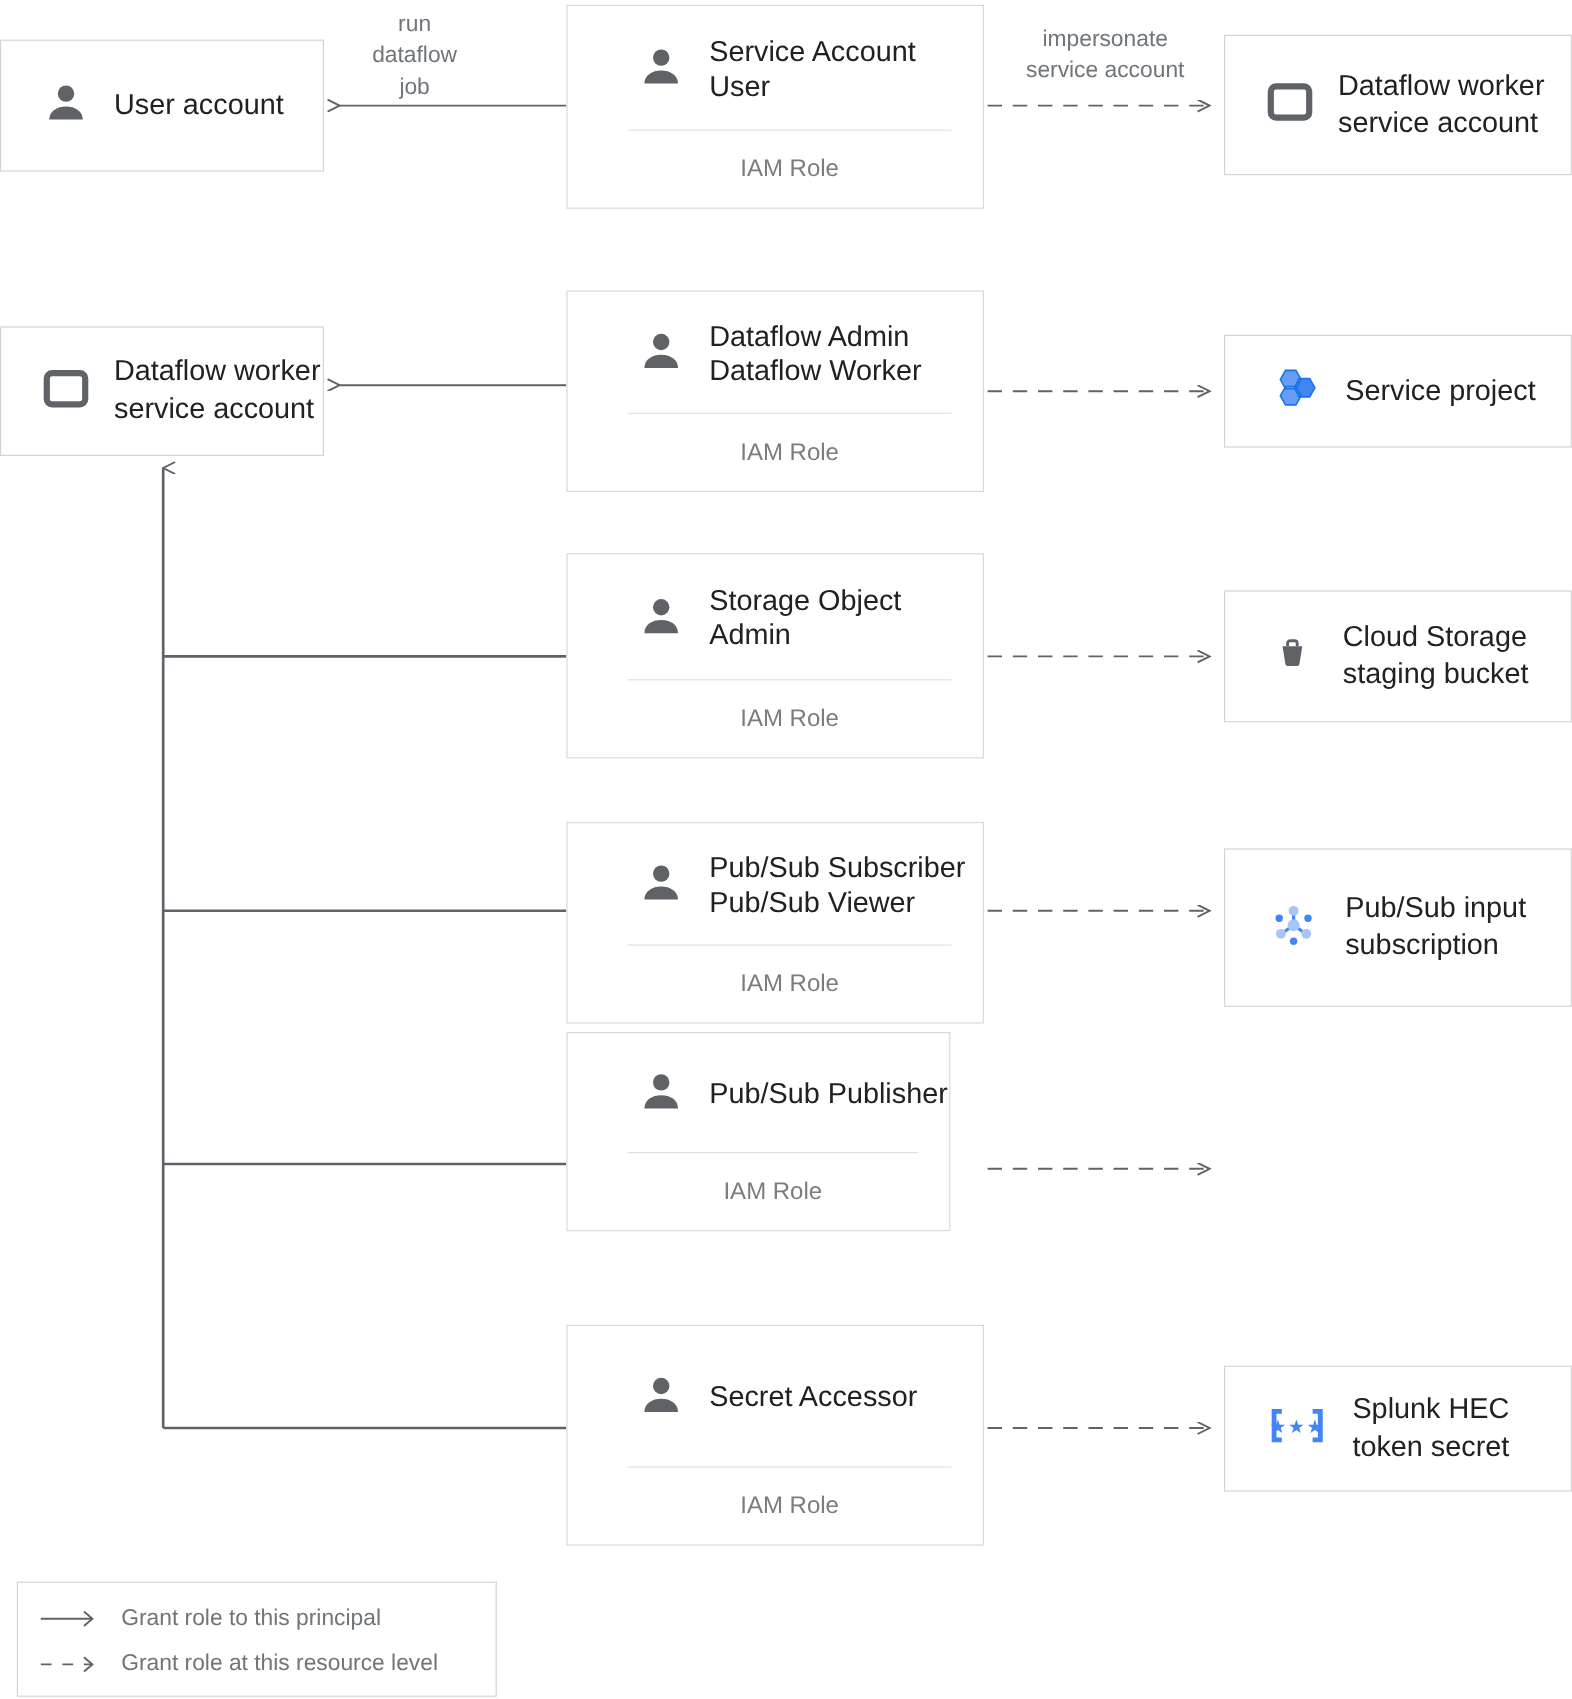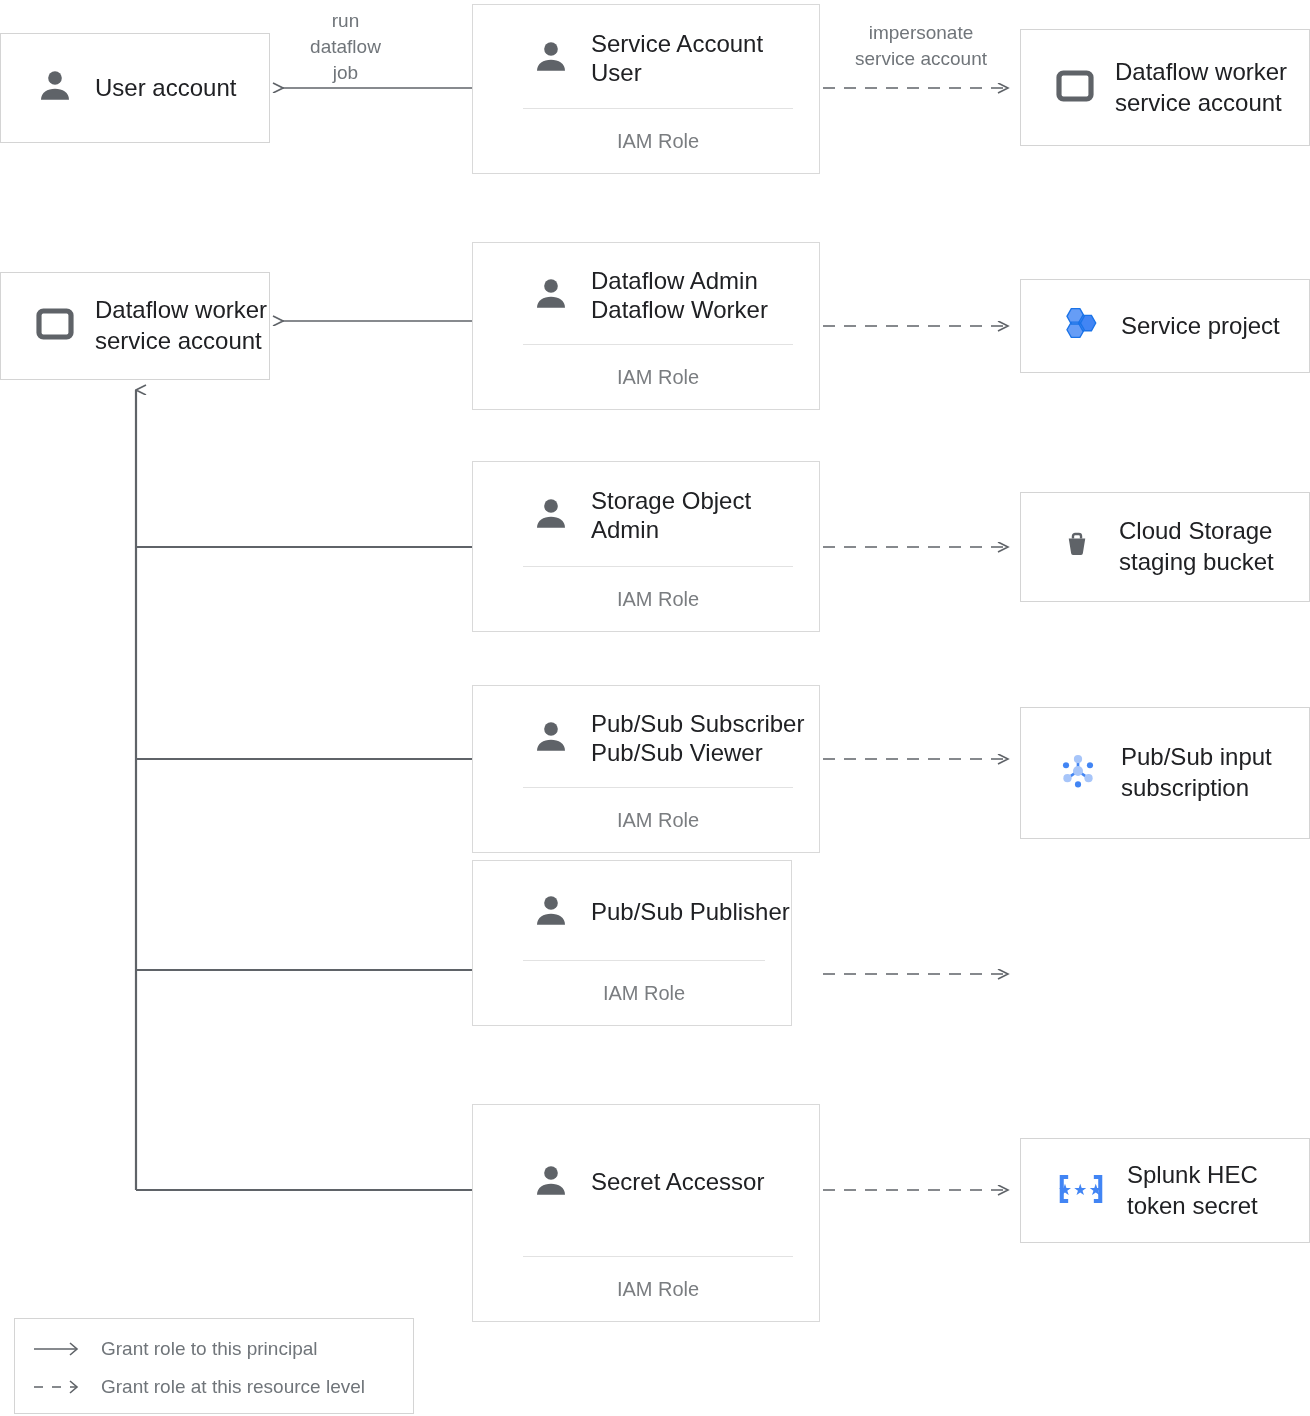--- a/index.html
+++ b/index.html
@@ -358,21 +358,21 @@
         <span class="role-title">Pub/Sub Publisher</span>
       </div>
     </div>
     <div class="role-sep"></div>
     <div class="role-foot">
       <span>IAM Role</span>
     </div>
   </div>
 
 
-  <div class="role-card" style="left:472px; top:1104px; width:348px; height:218px;">
+  <div class="role-card" style="left:472px; top:1104px; width:348px; height:184px;">
     <div class="role-top">
       <div class="role-top-inner">
         <span class="icon">
           <svg width="40" height="40" viewBox="0 0 24 24">
             <circle cx="12" cy="7.2" r="4.1" fill="#5f6368"></circle>
             <path d="M3.6 20.2c0-4.3 3.9-6.6 8.4-6.6s8.4 2.3 8.4 6.6z" fill="#5f6368"></path>
           </svg>
         </span>
         <span class="role-title">Secret Accessor</span>
       </div>

